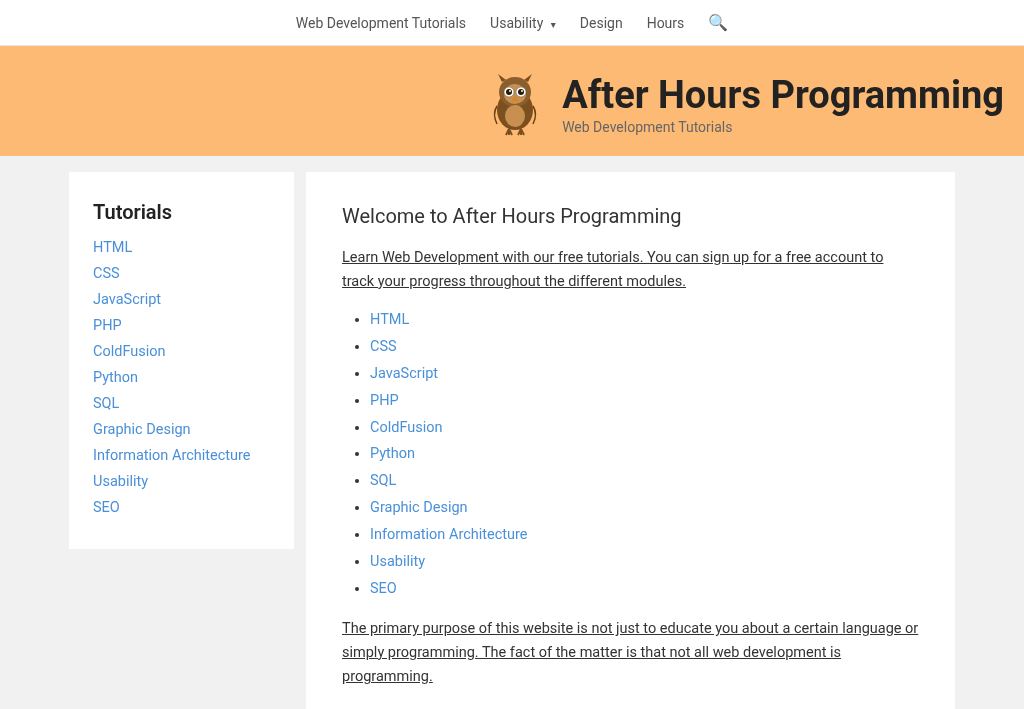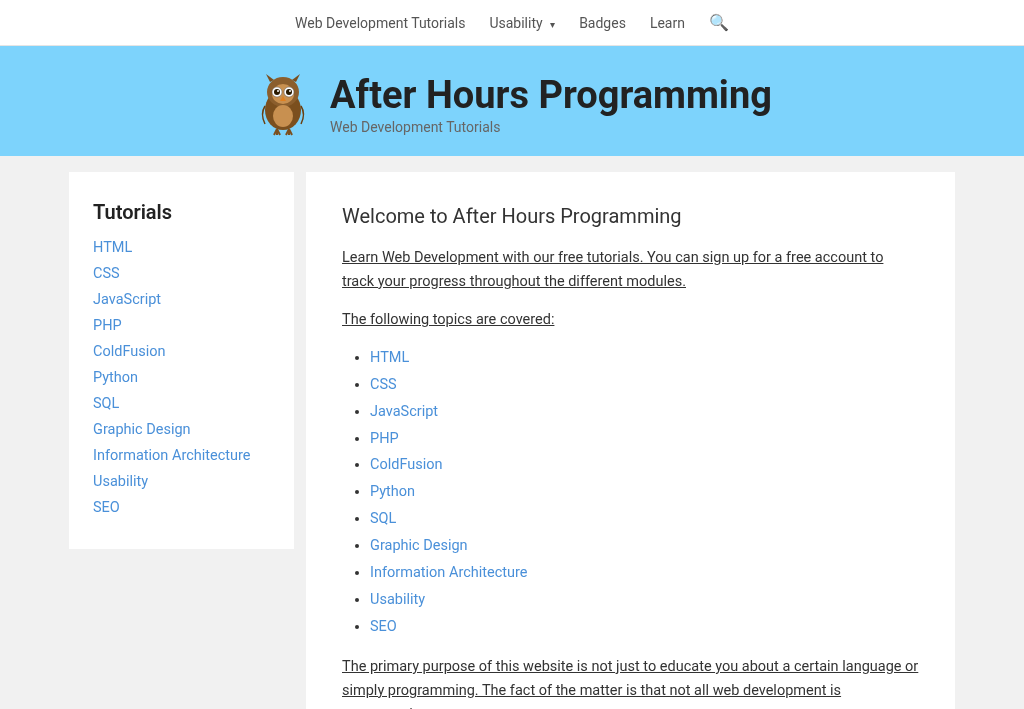--- a/index.html
+++ b/index.html
@@ -30,23 +30,23 @@
     #top-nav ul li a {
       color: #555;
       font-size: 14px;
       text-decoration: none;
     }
     .nav-services-arrow { font-size: 10px; margin-left: 4px; color: #555; }
     .search-icon-nav { font-size: 16px; color: #555; cursor: pointer; }
 
     
     #site-header {
-      background: #7dd3fc;
-      display: flex;
-      justify-content: center;
+      background: #fdba74;
+      display: flex;
+      justify-content: flex-end;
       align-items: center;
       padding: 28px 20px 20px;
     }
     #header-inner {
       display: flex;
       align-items: center;
       gap: 16px;
     }
     .owl-logo {
       width: 62px;
@@ -141,24 +141,24 @@
     <li>
       <a href="#">Web Development Tutorials</a>
     </li>
     <li>
       <a href="#">
         <span>Usability</span>
         <span class="nav-services-arrow">▾</span>
       </a>
     </li>
     <li>
-      <a href="#">Badges</a>
-    </li>
-    <li>
-      <a href="#">Learn</a>
+      <a href="#">Design</a>
+    </li>
+    <li>
+      <a href="#">Hours</a>
     </li>
     <li>
       <span class="search-icon-nav">🔍</span>
     </li>
   </ul>
 </nav>
 
 <header id="site-header">
   <div id="header-inner">
 
@@ -221,21 +221,20 @@
         <li><a href="#">Graphic Design</a></li>
         <li><a href="#">Information Architecture</a></li>
         <li><a href="#">Usability</a></li>
         <li><a href="#">SEO</a></li>
       </ul>
   </aside>
 
   <main id="main-content">
     <h1>Welcome to After Hours Programming</h1>
     <p>Learn Web Development with our free tutorials. You can sign up for a free account to track your progress throughout the different modules.</p>
-    <p>The following topics are covered:</p>
     <ul class="topics" id="topics-list">
     <li><a href="#">HTML</a></li>
         <li><a href="#">CSS</a></li>
         <li><a href="#">JavaScript</a></li>
         <li><a href="#">PHP</a></li>
         <li><a href="#">ColdFusion</a></li>
         <li><a href="#">Python</a></li>
         <li><a href="#">SQL</a></li>
         <li><a href="#">Graphic Design</a></li>
         <li><a href="#">Information Architecture</a></li>

